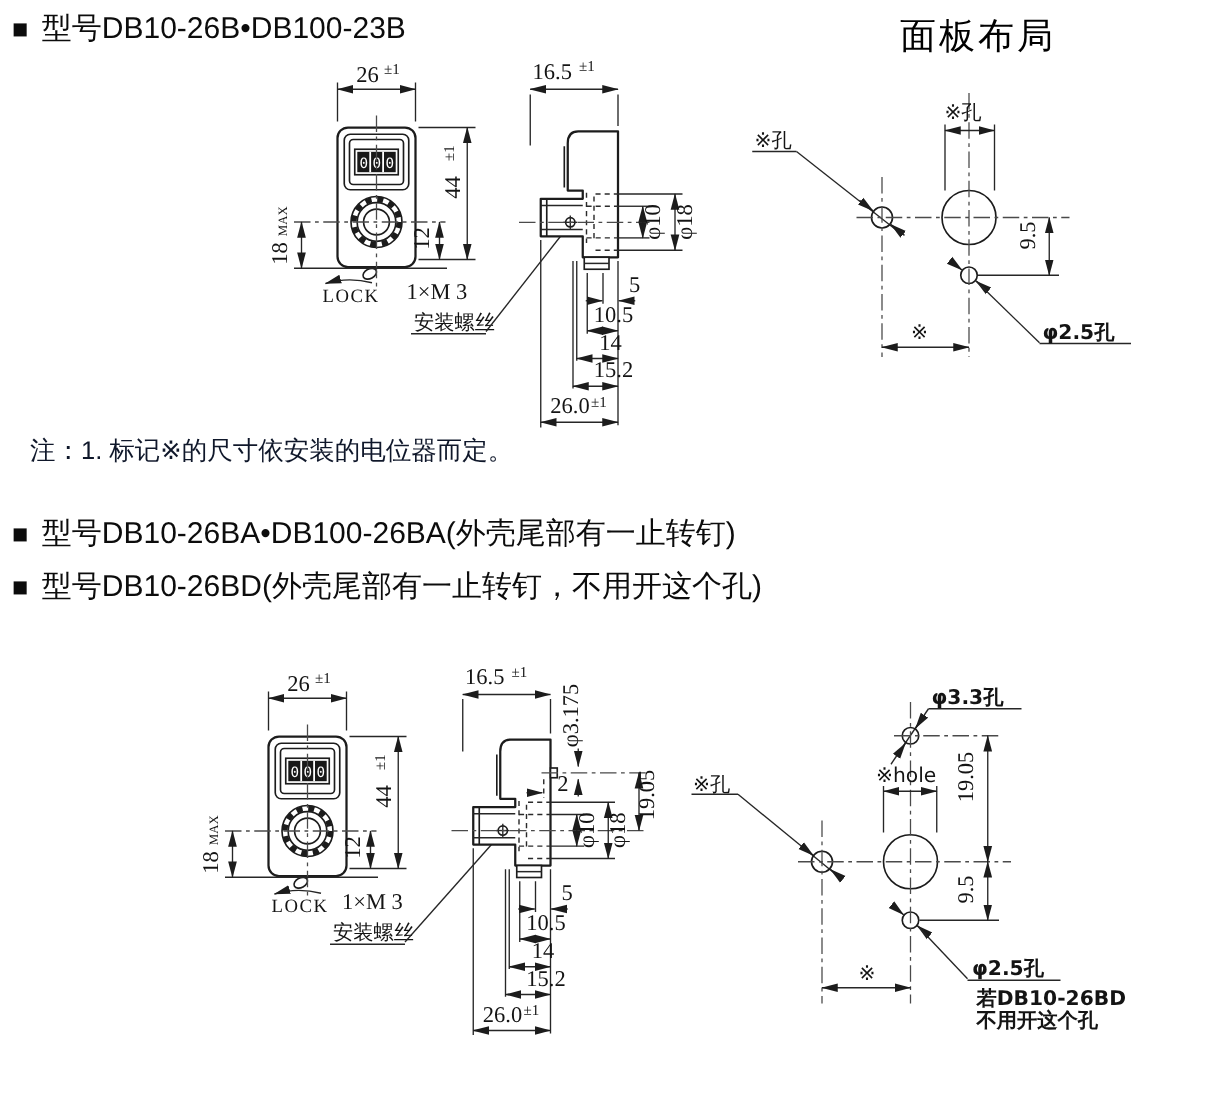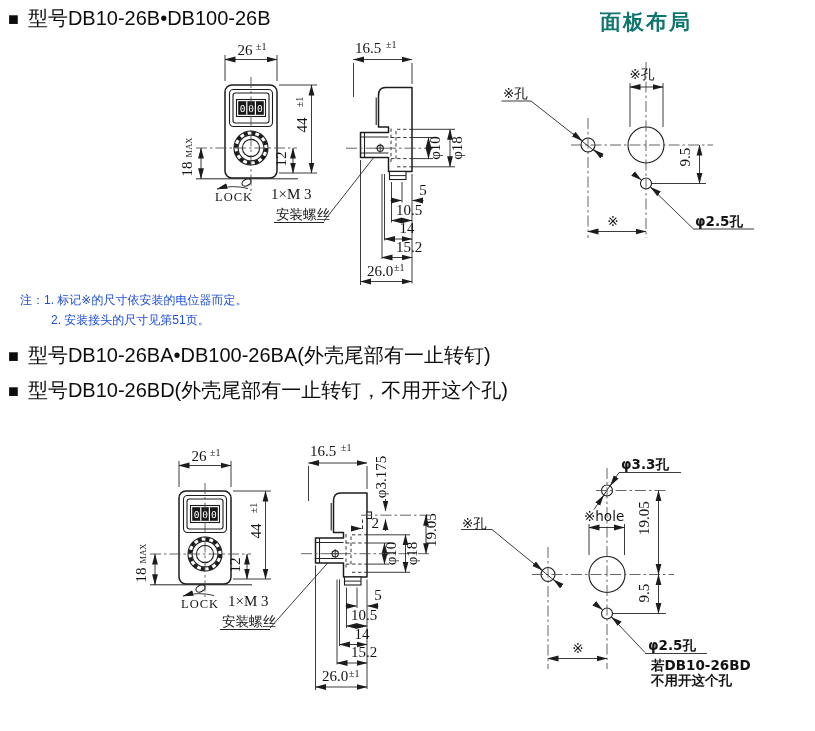--- a/index.html
+++ b/index.html
@@ -2,22 +2,22 @@
 <html><head>
 <meta charset="utf-8">
 <style>
   html,body{margin:0;padding:0;background:#fff}
   .stage{position:relative;width:815px;height:731px;background:#fff;overflow:hidden;
          font-family:"Liberation Sans","DejaVu Sans",sans-serif;color:#111}
   .stage svg{position:absolute;left:0;top:0}
   .ttl{position:absolute;font-size:20px;font-weight:500;white-space:nowrap;color:#0c0c0c;
        display:flex;align-items:center;gap:9px}
   .blt{font-size:18px;line-height:1}
-  .ptl{position:absolute;font-size:21px;letter-spacing:2px;font-weight:700;color:#0f766e;white-space:nowrap}
-  .note{position:absolute;font-size:12px;line-height:19.5px;white-space:nowrap;color:#1d4ed8}
+  .ptl{position:absolute;font-size:24px;letter-spacing:2px;font-weight:400;color:#000000;white-space:nowrap}
+  .note{position:absolute;font-size:17px;line-height:19.5px;white-space:nowrap;color:#0f172a}
   .note .in{margin-left:31px}
   
   .o {fill:#fff;stroke:#1c1c1c;stroke-width:1.5;stroke-linejoin:round}
   .o2{fill:none;stroke:#1c1c1c;stroke-width:1.1}
   .of{fill:#fff;stroke:#1c1c1c;stroke-width:1.1}
   .band{fill:#181818;stroke:none}
   .sep{stroke:#fff;stroke-width:1.2}
   .teeth{fill:none;stroke:#1c1c1c;stroke-width:3.7;stroke-dasharray:4.05 3.86}
   .d {fill:none;stroke:#262626;stroke-width:0.9}
   .d2{fill:none;stroke:#262626;stroke-width:1}
@@ -375,27 +375,26 @@
       <text class="tc" x="578" y="653" text-anchor="middle">※</text>
     </g>
     <text class="tcb" x="648" y="650">φ2.5孔</text>
     <text class="tcb" x="651" y="670">若DB10-26BD</text>
     <text class="tcb" x="651" y="684.5">不用开这个孔</text>
   </g>
 </svg>
 
 <div class="ttl" style="left:8px;top:5px">
   <span class="blt">■</span>
-  <span>型号DB10-26B•DB100-26B</span>
+  <span>型号DB10-26B•DB100-23B</span>
 </div>
 <div class="ptl" style="left:600px;top:8px">面板布局</div>
 
 <div class="note" style="left:20px;top:291px">
   <div><span>注：</span><span>1. 标记※的尺寸依安装的电位器而定。</span></div>
-  <div class="in"><span>2. 安装接头的尺寸见第51页。</span></div>
 </div>
 
 <div class="ttl" style="left:8px;top:342px">
   <span class="blt">■</span>
   <span>型号DB10-26BA•DB100-26BA(外壳尾部有一止转钉)</span>
 </div>
 <div class="ttl" style="left:8px;top:377px">
   <span class="blt">■</span>
   <span>型号DB10-26BD(外壳尾部有一止转钉，不用开这个孔)</span>
 </div>

